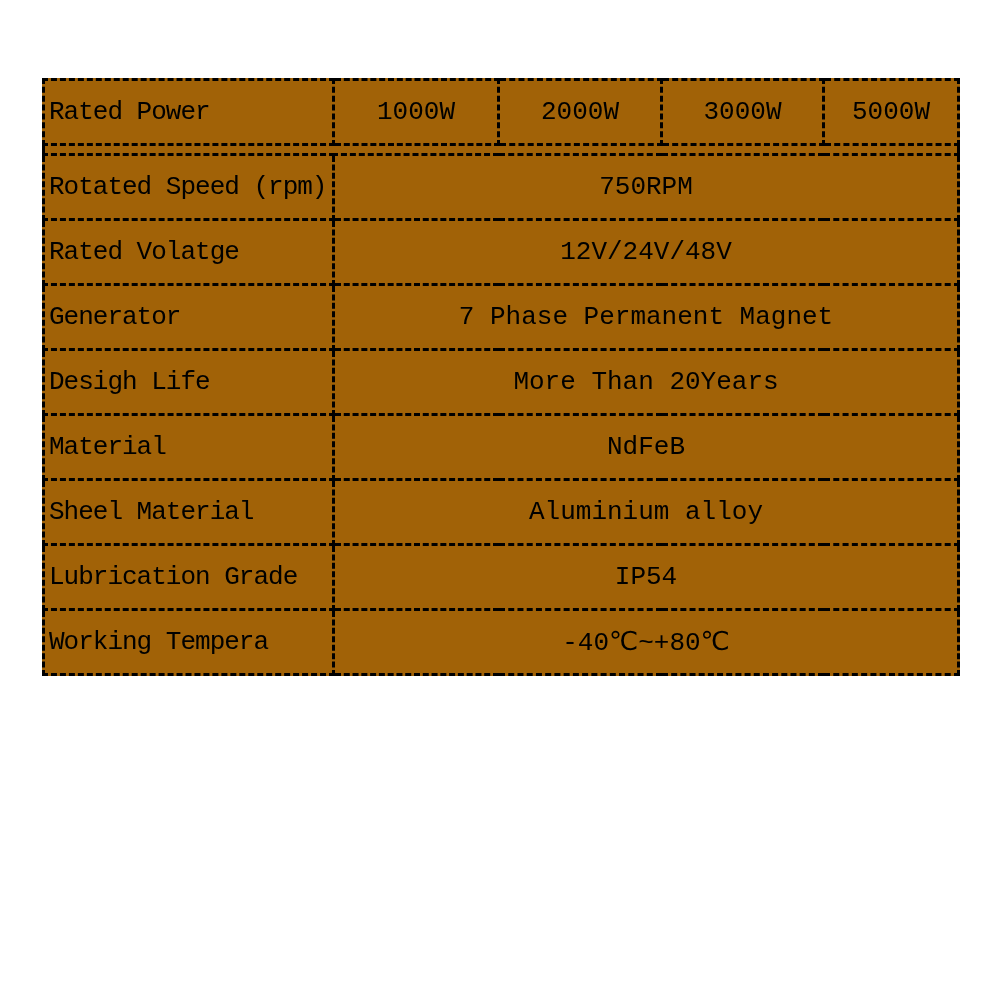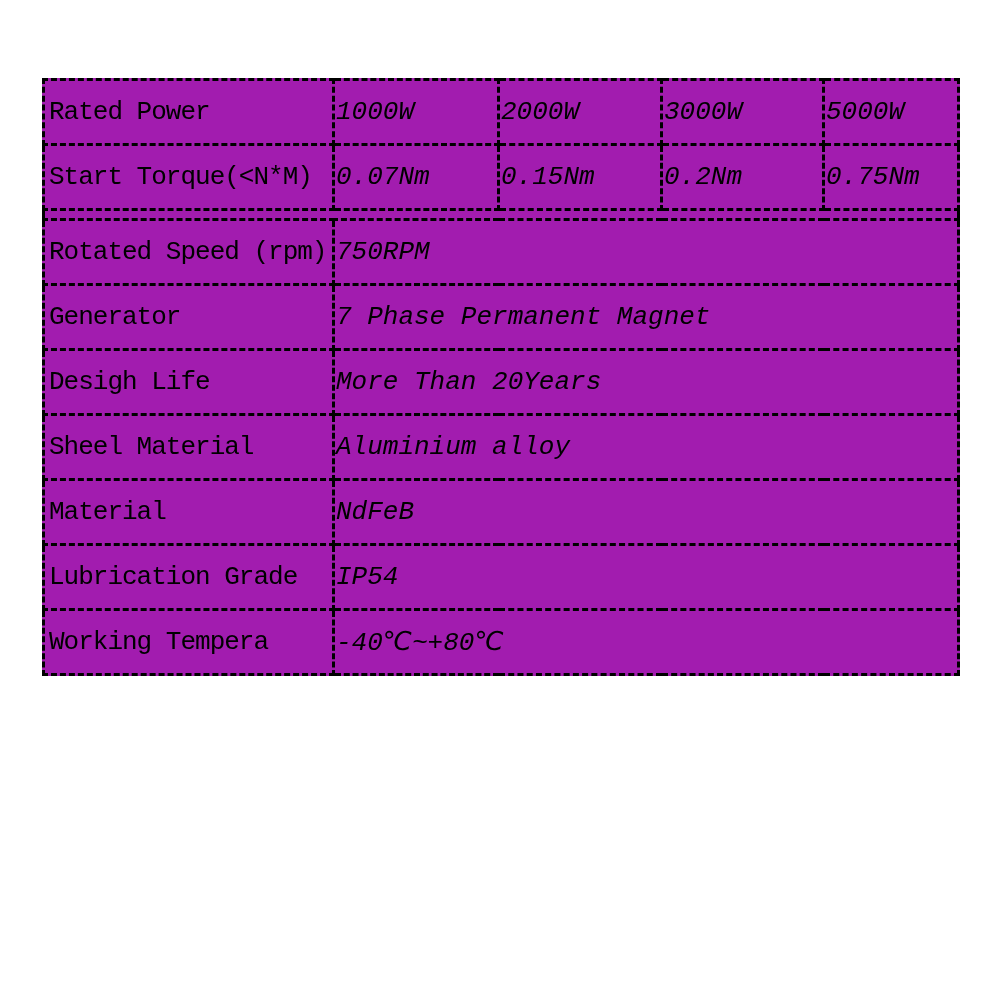--- a/index.html
+++ b/index.html
@@ -19,36 +19,35 @@
   table.spec-table {
     position: absolute;
     left: 42px;
     top: 78px;
     width: 915px;
     border-collapse: collapse;
     table-layout: fixed;
     font-family: "Liberation Mono", "DejaVu Sans Mono", "DejaVu Sans", monospace;
     font-size: 26px;
     color: #000000;
-    background: #a21caf;
+    background: #a16207;
   }
   table.spec-table td {
     border: 3px dashed #000000;
     height: 60px;
     overflow: hidden;
     white-space: nowrap;
   }
   td.label-cell {
     text-align: left;
     padding-left: 4px;
     letter-spacing: -1px;
   }
   td.value-cell {
-    text-align: left;
-    font-style: italic;
+    text-align: center;
   }
   tr.spacer-row td {
     height: 7px;
     padding: 0;
   }
 </style>
 </head>
 <body>
 
 <div class="sheet">
@@ -61,49 +60,46 @@
       <col style="width:135px">
     </colgroup>
     <tbody>
       <tr>
         <td class="label-cell">Rated Power</td>
         <td class="value-cell">1000W</td>
         <td class="value-cell">2000W</td>
         <td class="value-cell">3000W</td>
         <td class="value-cell">5000W</td>
       </tr>
-      <tr>
-        <td class="label-cell">Start Torque(&lt;N*M)</td>
-        <td class="value-cell">0.07Nm</td>
-        <td class="value-cell">0.15Nm</td>
-        <td class="value-cell">0.2Nm</td>
-        <td class="value-cell">0.75Nm</td>
-      </tr>
       <tr class="spacer-row">
         <td colspan="5"></td>
       </tr>
       <tr>
         <td class="label-cell">Rotated Speed (rpm)</td>
         <td class="value-cell" colspan="4">750RPM</td>
+      </tr>
+      <tr>
+        <td class="label-cell">Rated Volatge</td>
+        <td class="value-cell" colspan="4">12V/24V/48V</td>
       </tr>
       <tr>
         <td class="label-cell">Generator</td>
         <td class="value-cell" colspan="4">7 Phase Permanent Magnet</td>
       </tr>
       <tr>
         <td class="label-cell">Desigh Life</td>
         <td class="value-cell" colspan="4">More Than 20Years</td>
       </tr>
       <tr>
+        <td class="label-cell">Material</td>
+        <td class="value-cell" colspan="4">NdFeB</td>
+      </tr>
+      <tr>
         <td class="label-cell">Sheel Material</td>
         <td class="value-cell" colspan="4">Aluminium alloy</td>
-      </tr>
-      <tr>
-        <td class="label-cell">Material</td>
-        <td class="value-cell" colspan="4">NdFeB</td>
       </tr>
       <tr>
         <td class="label-cell">Lubrication Grade</td>
         <td class="value-cell" colspan="4">IP54</td>
       </tr>
       <tr>
         <td class="label-cell">Working Tempera</td>
         <td class="value-cell" colspan="4">-40℃~+80℃</td>
       </tr>
     </tbody>

